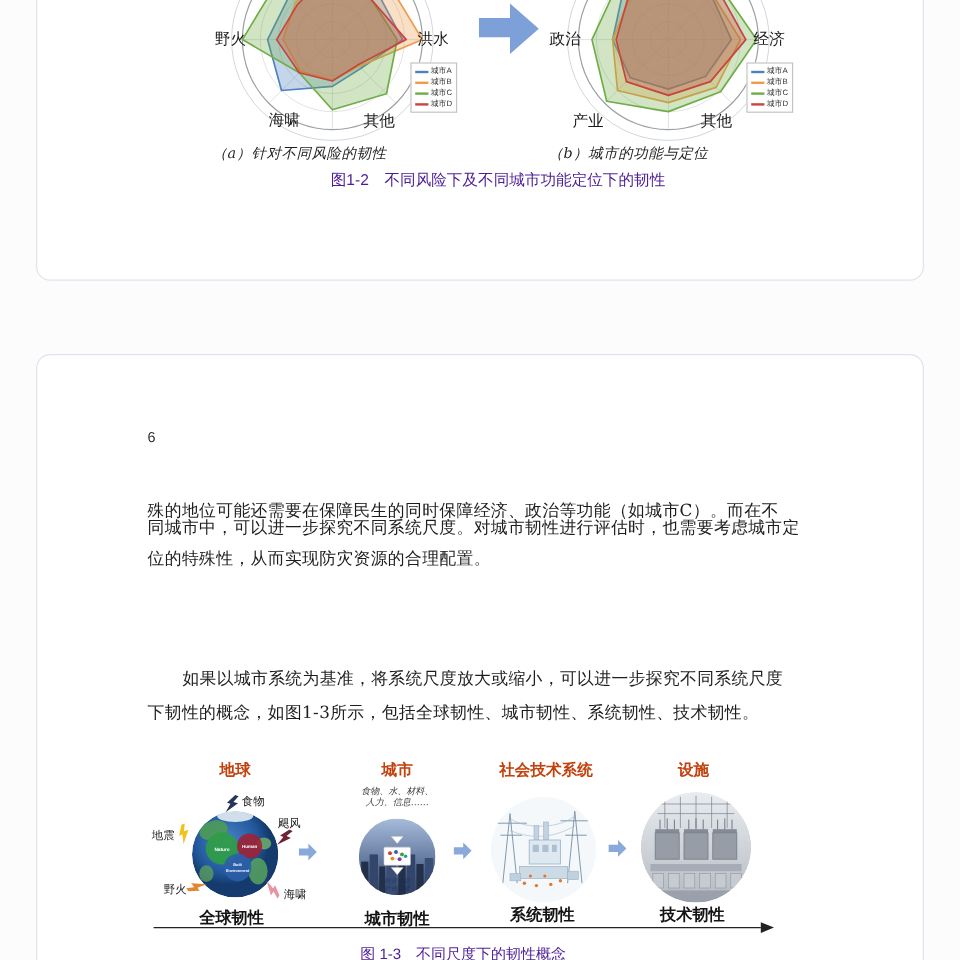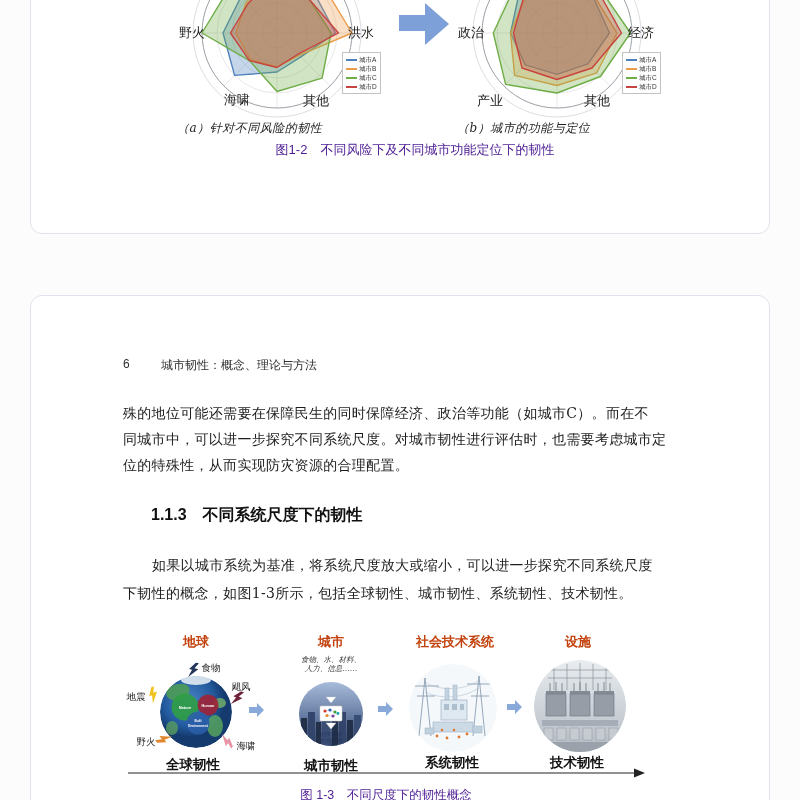--- a/index.html
+++ b/index.html
@@ -127,29 +127,27 @@
     </div>
 
     <div class="subcap" style="left:177px;top:120px;">（a）针对不同风险的韧性</div>
     <div class="subcap" style="left:457px;top:120px;">（b）城市的功能与定位</div>
     <div class="figcap" style="left:215px;top:141px;width:400px;">图1-2　不同风险下及不同城市功能定位下的韧性</div>
   </div>
 
   <div class="card" style="left:30px;top:295px;width:738px;height:540px;"></div>
 
   <span class="runhead" style="left:123px;top:357px;">6</span>
-  <span class="runhead" style="left:161px;top:357px;">城市韧性：概念、理论与方法</span>
 
   <div>
-    <div class="bodyline" style="left:123px;top:405px;text-align:right;">殊的地位可能还需要在保障民生的同时保障经济、政治等功能（如城市C）。而在不</div>
+    <div class="bodyline" style="left:123px;top:417px;text-align:right;">殊的地位可能还需要在保障民生的同时保障经济、政治等功能（如城市C）。而在不</div>
     <div class="bodyline" style="left:123px;top:431px;">同城市中，可以进一步探究不同系统尺度。对城市韧性进行评估时，也需要考虑城市定</div>
     <div class="bodyline" style="left:123px;top:457px;">位的特殊性，从而实现防灾资源的合理配置。</div>
   </div>
 
-  <div class="secheading" style="left:151px;top:505px;">1.1.3　不同系统尺度下的韧性</div>
 
   <div>
     <div class="bodyline" style="left:152px;top:557px;">如果以城市系统为基准，将系统尺度放大或缩小，可以进一步探究不同系统尺度</div>
     <div class="bodyline" style="left:123px;top:585px;">下韧性的概念，如图1-3所示，包括全球韧性、城市韧性、系统韧性、技术韧性。</div>
   </div>
 
   <div>
 
     <span class="ctr scale-title" style="left:196px;top:642px;">地球</span>
     <span class="ctr scale-title" style="left:331px;top:642px;">城市</span>

